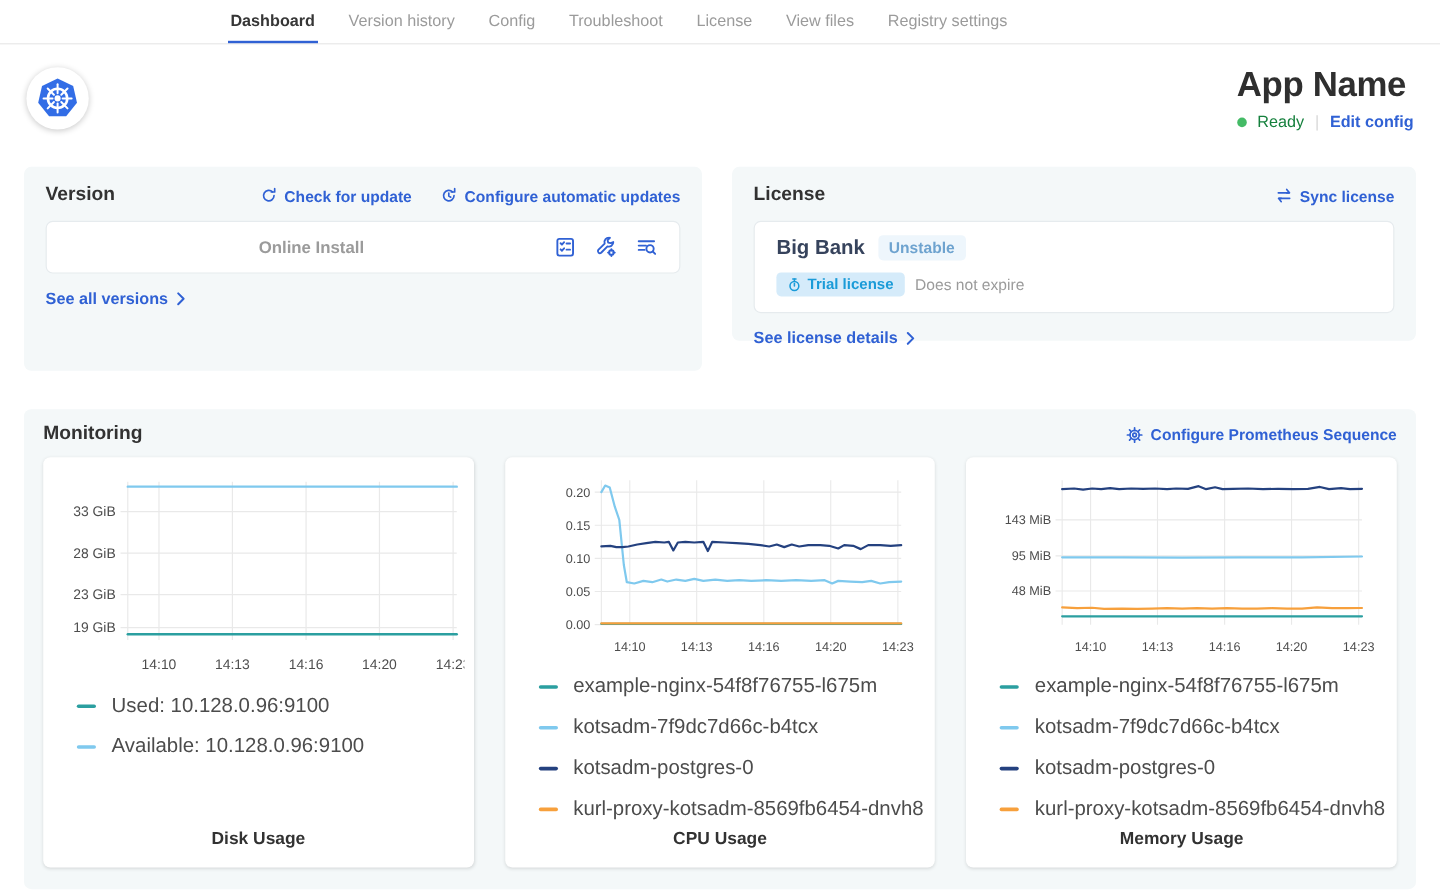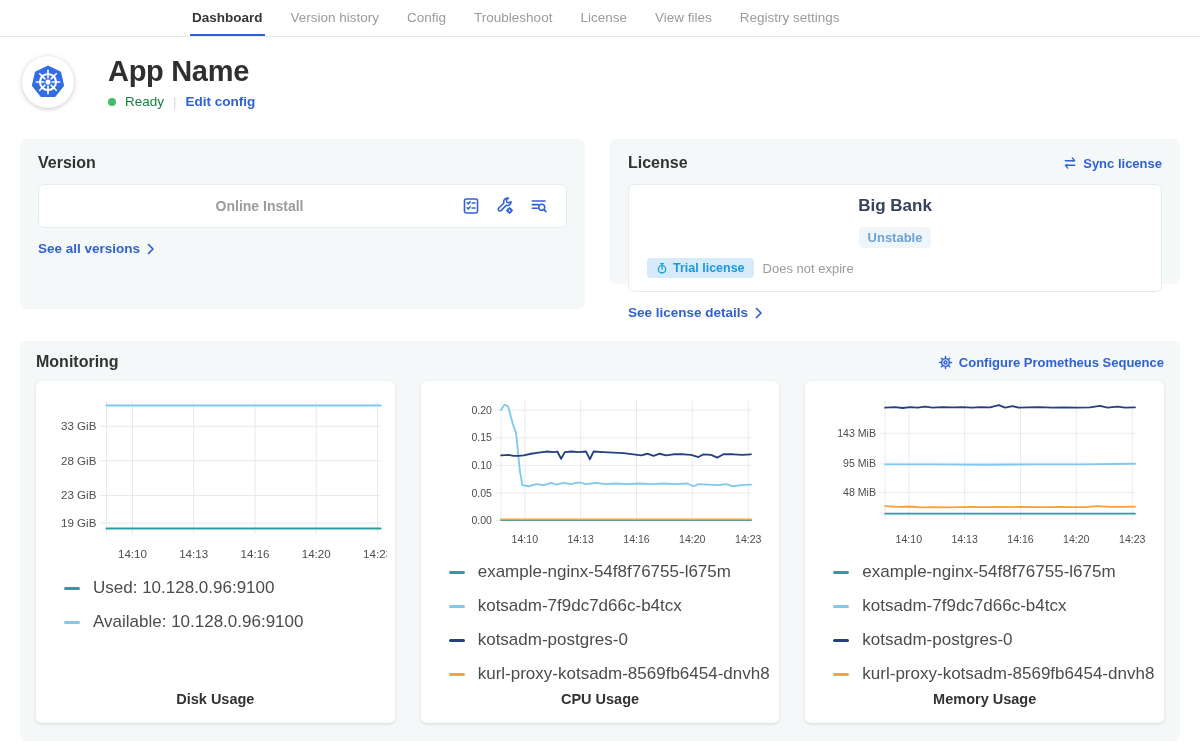--- a/index.html
+++ b/index.html
@@ -18,21 +18,21 @@
     display:flex; align-items:stretch; gap:24px; padding-left:190px;
     font-size:13.5px; background:#fff;
   }
   .tab {
     display:flex; align-items:center; color:#9b9b9b; cursor:pointer;
     border-bottom:2px solid transparent; padding:0 2px; font-weight:500;
   }
   .tab.active { color:#363636; font-weight:700; border-bottom-color:#3061d4; }
 
   
-  .app-header { margin:18px 22px 0; display:flex; gap:34px; align-items:center; }
+  .app-header { margin:18px 22px 0; display:flex; gap:24px; align-items:center;justify-content:space-between; }
   .logo-circle {
     width:52px; height:52px; border-radius:50%; background:#fff; flex:none;
     box-shadow:0 1px 5px rgba(0,0,0,.22);
     display:flex; align-items:center; justify-content:center;
   }
   .app-title { font-size:29px; font-weight:700; margin:0; letter-spacing:-.3px; color:#2f2f2f; }
   .status-row { margin-top:6px; display:flex; align-items:center; gap:9px; font-size:13.5px; }
   .dot { width:8px; height:8px; border-radius:50%; background:#44bb66; }
   .ready { color:#15803d; }
   .vsep { color:#d8d8d8; }
@@ -52,21 +52,21 @@
   .version-number { font-size:27px; font-weight:800; color:#2b2b2b; }
   .sequence { font-size:13px; color:#9b9b9b; }
   .deployed-badge { display:inline-block; margin-top:7px; background:#46c08a; color:#fff; font-size:12.5px; font-weight:700; padding:3px 9px; border-radius:4px; }
   .deployed-at { margin-top:9px; font-size:13px; color:#9b9b9b; }
   .install-type { flex:1; text-align:center; font-size:14px; font-weight:700; color:#9b9b9b; }
   .version-icons { display:flex; gap:16px; color:#3061d4; align-items:center; }
   .version-icons .icon-btn { cursor:pointer; display:inline-flex; }
   .see-link { margin-top:13px; display:inline-flex; align-items:center; gap:7px; font-size:13.5px; }
 
   .license-box { padding:11px 18px 13px; }
-  .license-row1 { display:flex; align-items:center; gap:11px;flex-direction:column; }
+  .license-row1 { display:flex; align-items:center; gap:11px; }
   .customer { font-size:17px; font-weight:700; color:#36435c; }
   .channel-badge { background:#eef6fc; color:#6ea3cf; font-size:13px; font-weight:600; padding:3px 9px; border-radius:4px; }
   .license-row2 { margin-top:10px; display:flex; align-items:center; gap:9px; font-size:13px; }
   .trial-badge { display:inline-flex; align-items:center; gap:5px; background:#d5ebfa; color:#1a9bd8; font-weight:700; padding:3px 9px; border-radius:4px; font-size:12.5px; }
   .expiry { color:#9b9b9b; }
 
   
   .monitoring { margin:32px 20px 0; padding:12px 16px 14px; height:400px; }
   .charts-row { display:flex; gap:26px; margin-top:10px; }
   .chart-card {
@@ -125,20 +125,41 @@
       <a class="link">Edit config</a>
     </div>
   </div>
 </header>
 
 <div class="cards-row">
 
   <section class="panel version-panel">
     <div class="panel-head">
       <span class="panel-title">Version</span>
+      <span class="head-links">
+        <a class="icon-link">
+          <span class="icon">
+            <svg width="14" height="14" viewBox="0 0 16 16" fill="none" stroke="currentColor" stroke-width="1.6" stroke-linecap="round" stroke-linejoin="round">
+              <path d="M13 8a5 5 0 1 1-1.46-3.54"></path>
+                <polyline points="13.6 1.4 13.6 4.6 10.4 4.6"></polyline>
+            </svg>
+          </span>
+          <span>Check for update</span>
+        </a>
+        <a class="icon-link">
+          <span class="icon">
+            <svg width="14" height="14" viewBox="0 0 16 16" fill="none" stroke="currentColor" stroke-width="1.6" stroke-linecap="round" stroke-linejoin="round">
+              <path d="M13 8a5 5 0 1 1-1.46-3.54"></path>
+                <polyline points="13.6 1.4 13.6 4.6 10.4 4.6"></polyline>
+                <polyline points="8 5.6 8 8.4 9.9 9.5"></polyline>
+            </svg>
+          </span>
+          <span>Configure automatic updates</span>
+        </a>
+      </span>
     </div>
 
     <div class="white-box version-box">
       <div class="install-type">Online Install</div>
       <div class="version-icons">
         <span class="icon-btn">
           <svg width="18" height="18" viewBox="0 0 16 16" fill="none" stroke="currentColor" stroke-width="1.4" stroke-linecap="round" stroke-linejoin="round">
             <rect x="2.2" y="1.8" width="11.6" height="12.4" rx="1.5"></rect>
             <polyline points="4.6 5.1 5.6 6.1 7.2 4.3"></polyline>
               <line x1="9" y1="5.3" x2="11.6" y2="5.3"></line>

